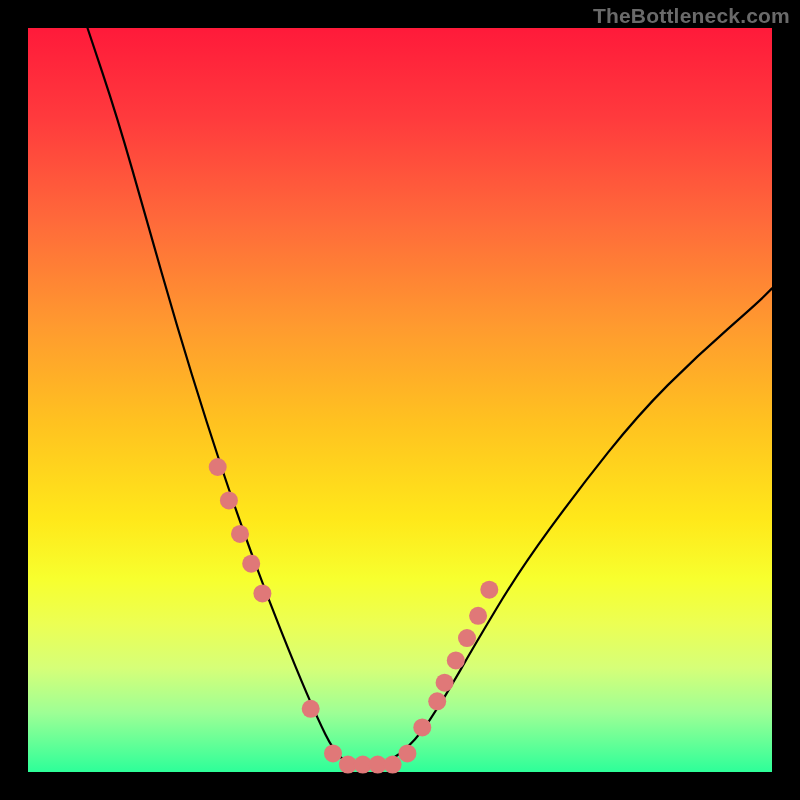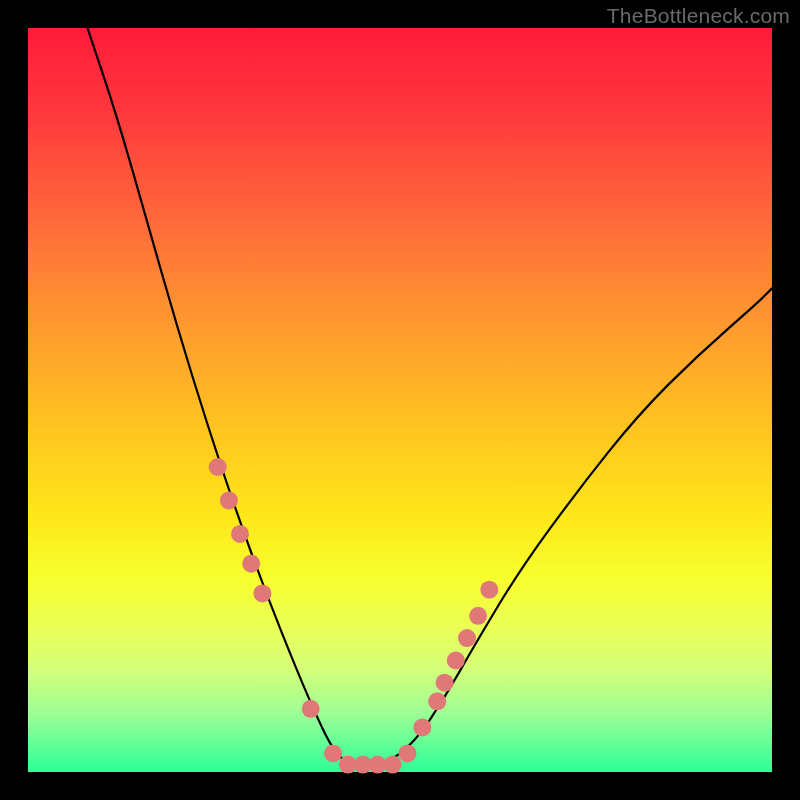--- a/index.html
+++ b/index.html
@@ -30,21 +30,21 @@
       #9eff95 92%,
       #2dff99 100%
     );
   }
   .watermark {
     position: absolute;
     top: 4px;
     right: 10px;
     color: #6a6a6a;
     font-size: 21px;
-    font-weight: 400;
+    font-weight: 700;
     letter-spacing: 0.2px;
     user-select: none;
   }
   svg.curves {
     position: absolute;
     left: 0;
     top: 0;
     width: 744px;
     height: 744px;
     overflow: visible;

